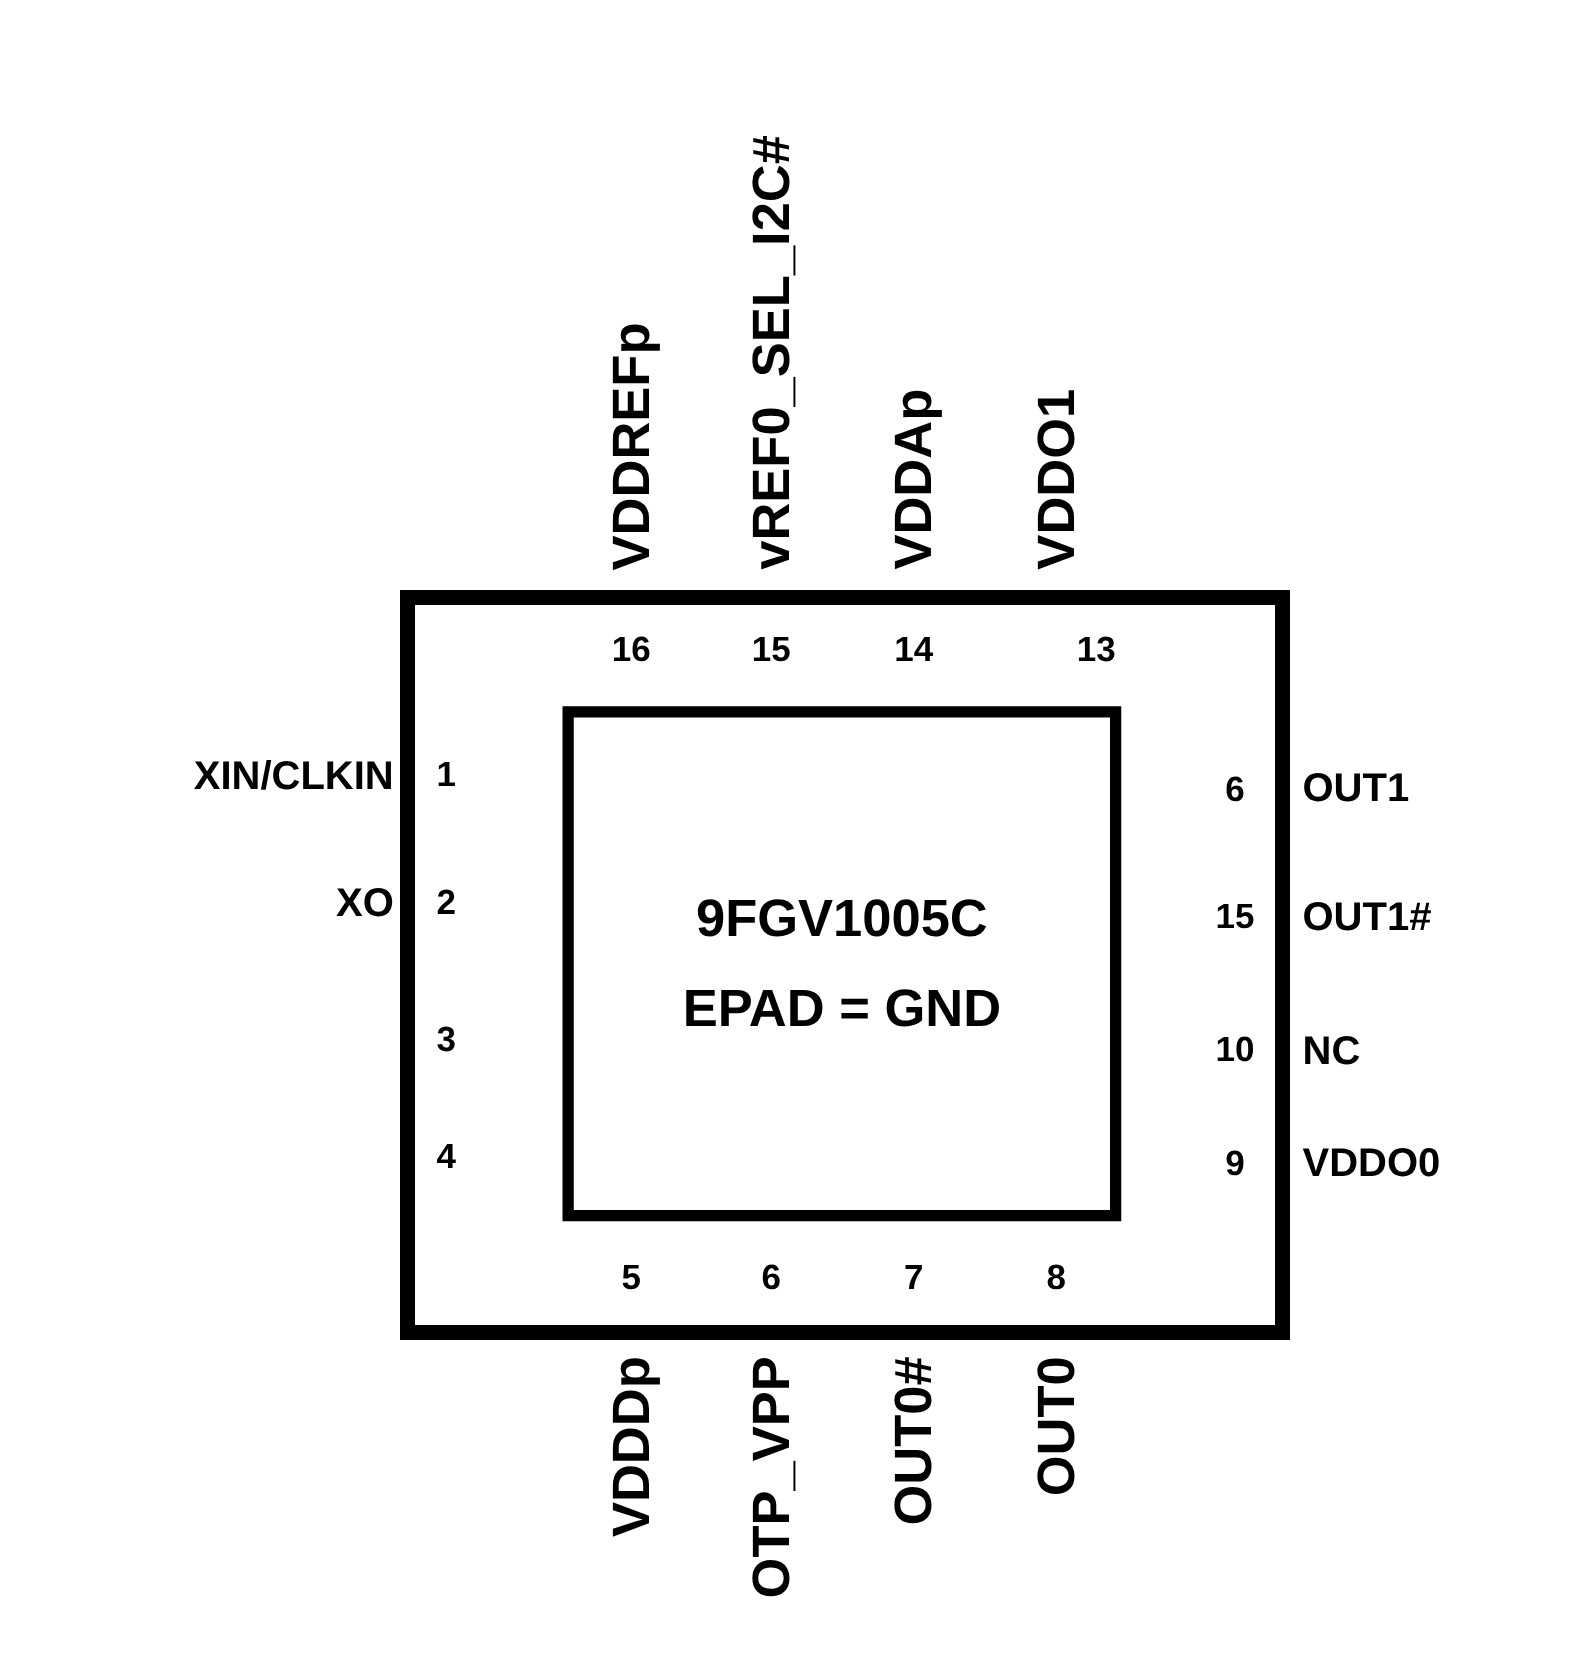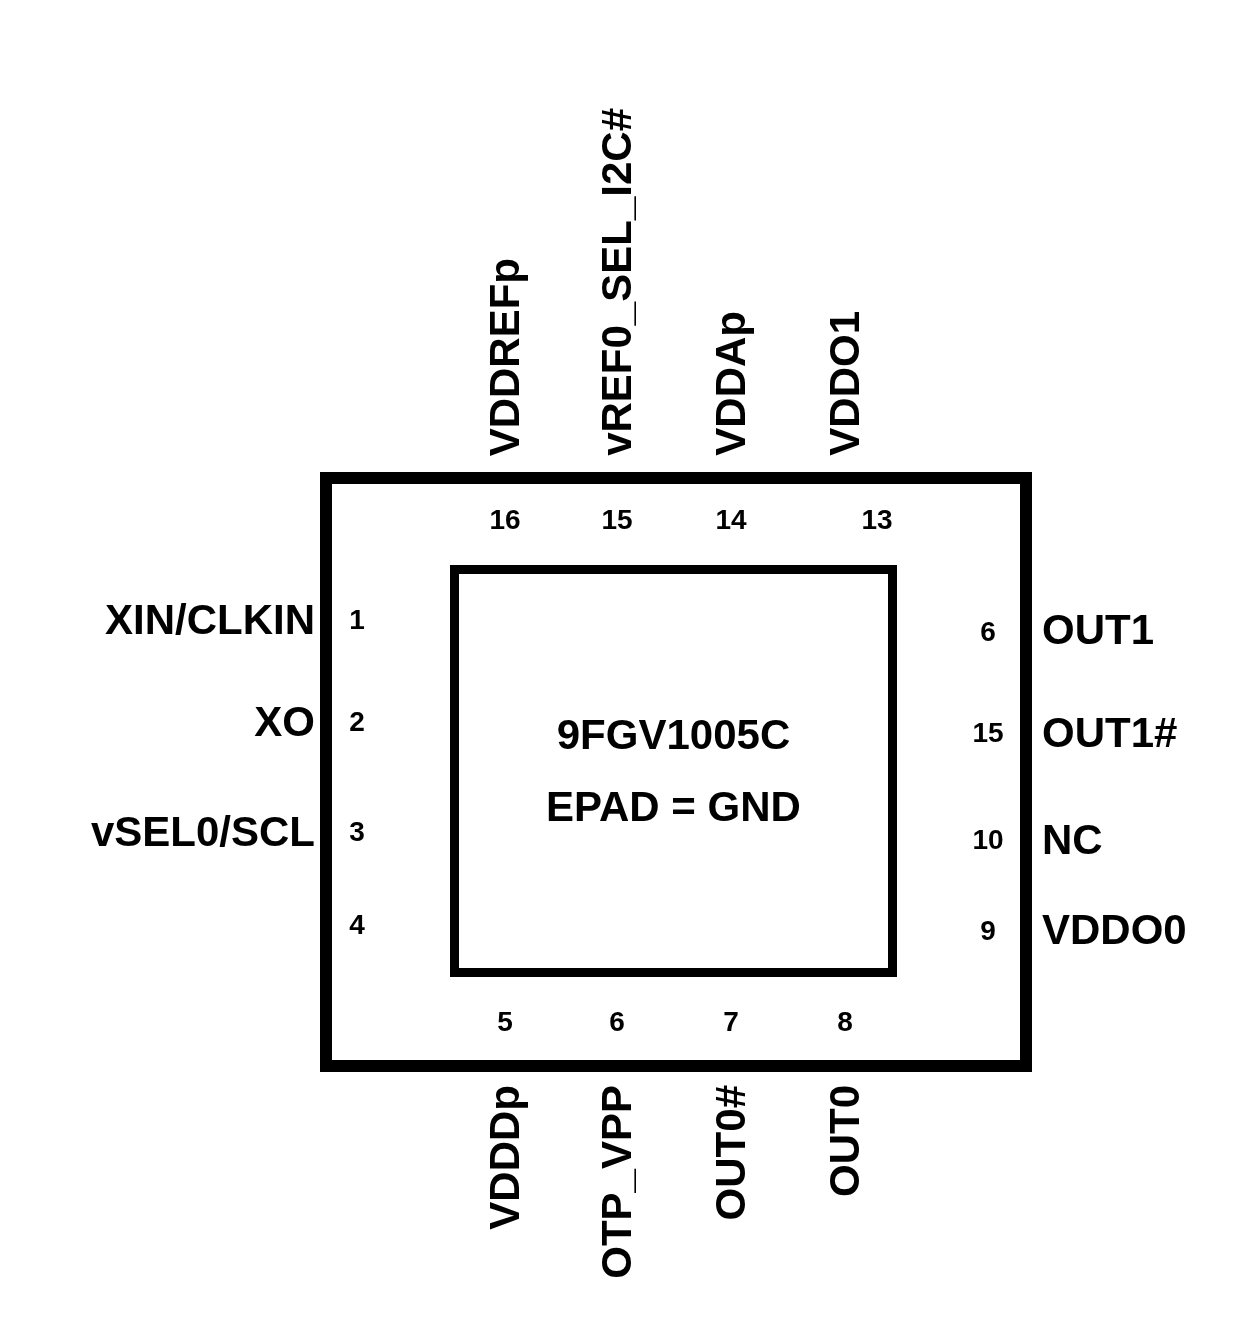--- a/index.html
+++ b/index.html
@@ -49,21 +49,21 @@
   }
   .pin-num {
     position: absolute;
     font-size: 28px;
     line-height: 46px;
     text-align: center;
     width: 60px;
   }
   .hlabel {
     position: absolute;
-    font-size: 42px;
+    font-size: 32px;
     line-height: 46px;
     white-space: nowrap;
   }
   .hlabel.right-align {
     text-align: right;
   }
   .vlabel {
     position: absolute;
     writing-mode: vertical-rl;
     transform: rotate(180deg);
@@ -96,21 +96,20 @@
   <div class="vlabel top-side" style="left:708px;">VDDAp</div>
   <div class="vlabel top-side" style="left:822px;">VDDO1</div>
 
   <div class="pin-num" style="left:327px; top:597px;">1</div>
   <div class="pin-num" style="left:327px; top:699px;">2</div>
   <div class="pin-num" style="left:327px; top:809px;">3</div>
   <div class="pin-num" style="left:327px; top:902px;">4</div>
 
   <div class="hlabel right-align" style="right:941px; top:597px;">XIN/CLKIN</div>
   <div class="hlabel right-align" style="right:941px; top:699px;">XO</div>
-  <div class="hlabel right-align" style="right:941px; top:809px;">vSEL0/SCL</div>
 
   <div class="pin-num" style="left:958px; top:609px;">6</div>
   <div class="pin-num" style="left:958px; top:710px;">15</div>
   <div class="pin-num" style="left:958px; top:817px;">10</div>
   <div class="pin-num" style="left:958px; top:908px;">9</div>
 
   <div class="hlabel" style="left:1042px; top:607px;">OUT1</div>
   <div class="hlabel" style="left:1042px; top:710px;">OUT1#</div>
   <div class="hlabel" style="left:1042px; top:817px;">NC</div>
   <div class="hlabel" style="left:1042px; top:907px;">VDDO0</div>

